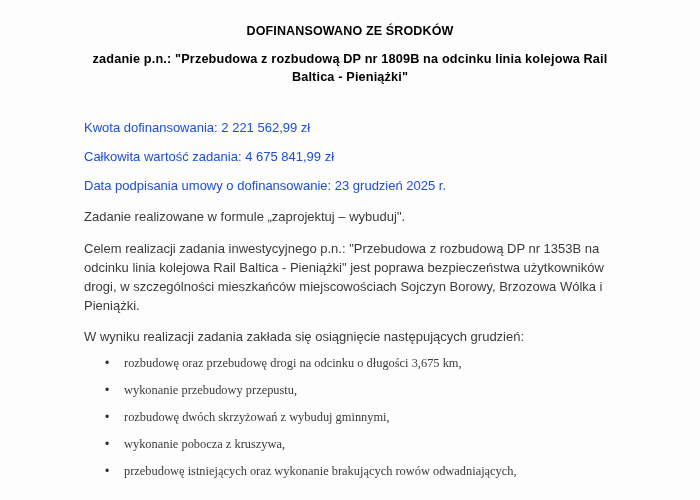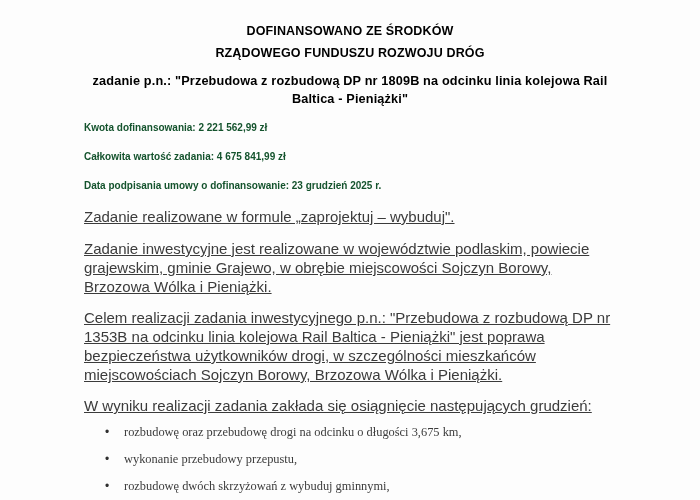--- a/index.html
+++ b/index.html
@@ -47,35 +47,34 @@
 
   
   .body-area {
     position: absolute;
     left: 84px;
     top: 120px;
     width: 531px;
   }
 
   .kv-line {
-    font-weight: bold;
-    color: #14532d;
-    font-size: 10px;
+    font-weight: normal;
+    color: #1d4ed8;
+    font-size: 13px;
     line-height: 15px;
     margin-bottom: 14px;
     white-space: nowrap;
   }
 
   .para {
     color: #3b3b3b;
-    font-size: 15px;
+    font-size: 13px;
     line-height: 19px;
     margin: 0 0 12px 0;
     text-align: left;
-    text-decoration: underline;
   }
   .para.tight {
     margin-bottom: 13px;
   }
   .para.intro-effects {
     margin-bottom: 9px;
   }
 
   
   .bullet-list {
@@ -105,35 +104,33 @@
     font-family: Liberation Serif, serif;
   }
 </style>
 </head>
 <body>
 
 <div class="page">
 
   <div class="heading-block">
     <div class="heading-line title-main">DOFINANSOWANO ZE ŚRODKÓW</div>
-    <div class="heading-line title-main">RZĄDOWEGO FUNDUSZU ROZWOJU DRÓG</div>
     <div class="heading-line task-name">zadanie p.n.: "Przebudowa z rozbudową DP nr 1809B na odcinku linia kolejowa Rail Baltica - Pieniążki"</div>
   </div>
 
   <div class="body-area">
 
     <div class="kv-line">Kwota dofinansowania: 2 221 562,99 zł</div>
 
     <div class="kv-line">Całkowita wartość zadania: 4 675 841,99 zł</div>
 
     <div class="kv-line">Data podpisania umowy o dofinansowanie: 23 grudzień 2025 r.</div>
 
     <p class="para tight">Zadanie realizowane w formule „zaprojektuj – wybuduj".</p>
 
-    <p class="para">Zadanie inwestycyjne jest realizowane w województwie podlaskim, powiecie grajewskim, gminie Grajewo, w obrębie miejscowości Sojczyn Borowy, Brzozowa Wólka i Pieniążki.</p>
 
     <p class="para">Celem realizacji zadania inwestycyjnego p.n.: "Przebudowa z rozbudową DP nr 1353B na odcinku linia kolejowa Rail Baltica - Pieniążki" jest poprawa bezpieczeństwa użytkowników drogi, w szczególności mieszkańców miejscowościach Sojczyn Borowy, Brzozowa Wólka i Pieniążki.</p>
 
     <p class="para intro-effects">W wyniku realizacji zadania  zakłada się osiągnięcie następujących grudzień:</p>
 
     <ul class="bullet-list">
       <li class="bullet-item">
         <span class="bullet-marker">•</span>
         <span class="bullet-text">rozbudowę oraz przebudowę drogi na odcinku o długości 3,675 km,</span>
       </li>

